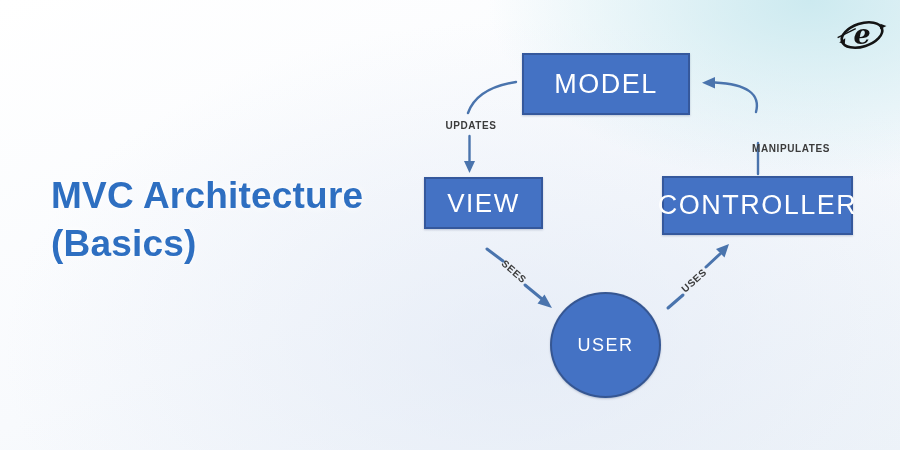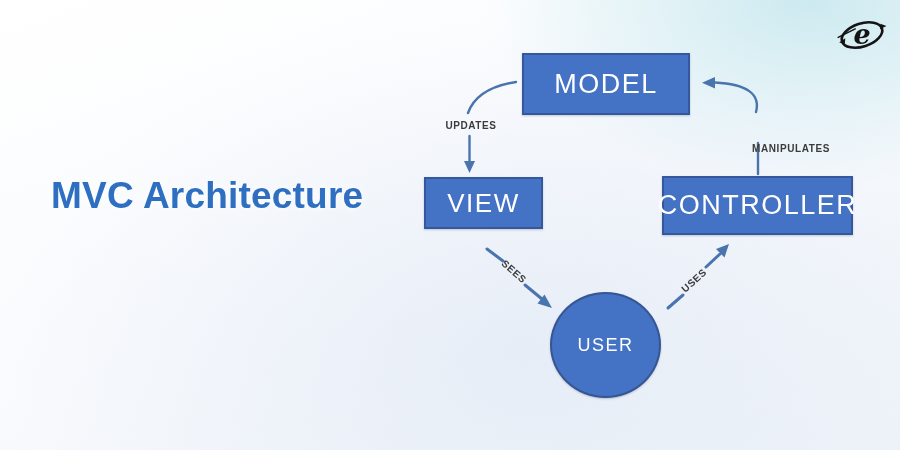--- a/index.html
+++ b/index.html
@@ -60,20 +60,21 @@
     pointer-events: none;
   }
 </style>
 </head>
 <body>
 
 <div class="stage">
 
   <div class="page-title">
     <div>MVC Architecture</div>
+    <div>(Basics)</div>
   </div>
 
   <svg class="brand-logo" viewBox="0 0 52 44">
     <g transform="rotate(-18 26 22)">
       <ellipse cx="26" cy="22" rx="21" ry="11.5" fill="none" stroke-width="2.6" stroke="#141414"></ellipse>
       <polygon points="47,17 52,21 45,22" fill="#141414"></polygon>
       <polygon points="7,25 2,22 9,20" fill="#141414"></polygon>
       <line x1="2" y1="17" x2="22" y2="14" stroke-width="1.4" stroke="#141414"></line>
     </g>
     <text x="26" y="31" text-anchor="middle" font-family="DejaVu Serif, serif" font-style="italic" font-weight="bold" font-size="27" fill="#141414">e</text>

